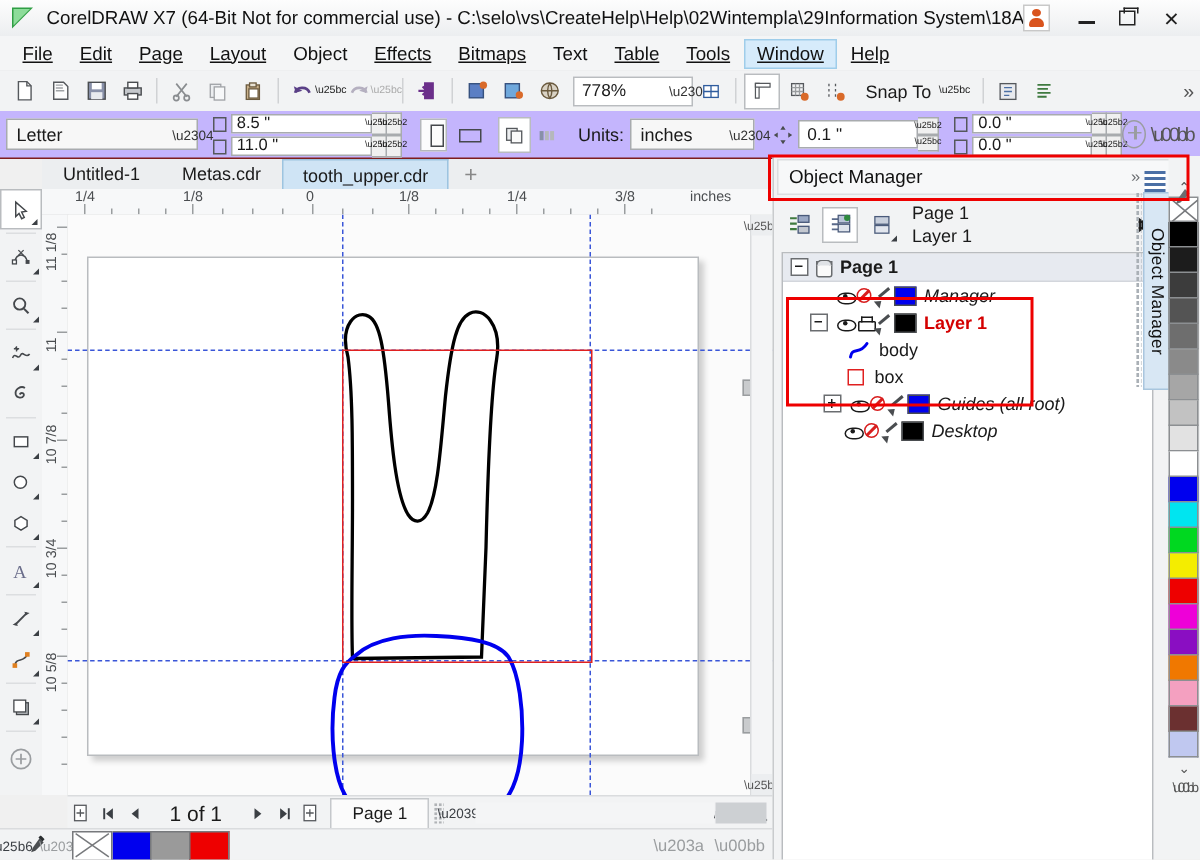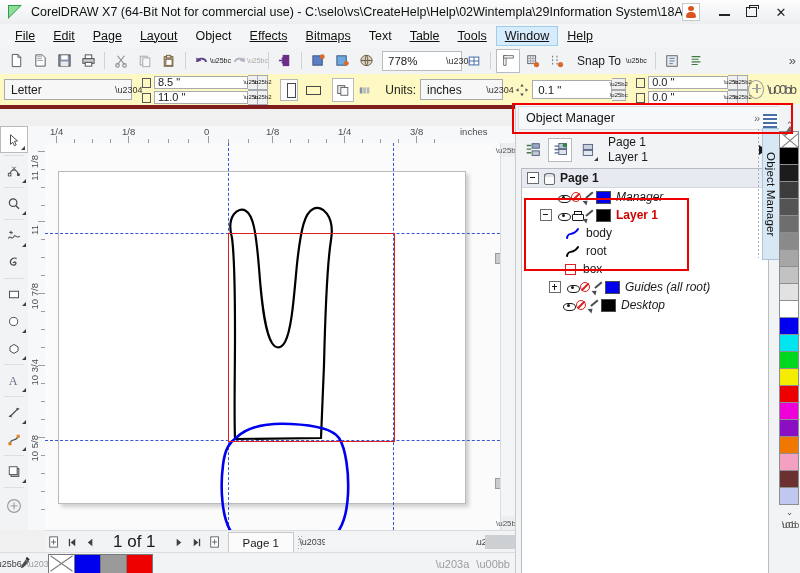--- a/index.html
+++ b/index.html
@@ -55,21 +55,21 @@
   .zoombox{display:flex;align-items:center;border:1px solid #b9bcbf;background:#fff;
     height:18px;width:78px;margin-left:4px;}
   .zoombox .zv{flex:1;padding-left:5px;font-size:11.5px;}
   .zoombox .zc{width:15px;text-align:center;font-size:9px;color:#333;}
   .snapto{display:flex;align-items:center;font-size:12px;padding:0 4px;margin-left:4px;}
   .snapto .car{margin-left:5px;font-size:7px;}
   .chev{margin-left:auto;padding-right:6px;color:#555;font-size:13px;letter-spacing:-2px;}
 
   
   .toolbar2{position:absolute;left:0;top:74px;width:800px;height:31px;
-    background:#fef9c3;border-bottom:4px solid #7f1d1d;display:flex;align-items:center;}
+    background:#c4b5fd;border-bottom:1px solid #7f1d1d;display:flex;align-items:center;}
   .combo{height:19px;border:1px solid #a8abae;background:#fff;display:flex;align-items:center;
     font-size:12px;}
   .combo .cv{padding:0 4px 0 6px;flex:1;white-space:nowrap;overflow:hidden;}
   .combo .cb{width:16px;text-align:center;font-size:9px;color:#333;}
   .paper-combo{width:152px;margin-left:4px;background:#f7f7f7;}
   .dimstack{display:flex;flex-direction:column;margin-left:8px;}
   .dimrow{display:flex;align-items:center;height:13px;}
   .dimicon{width:12px;height:11px;margin-right:2px;position:relative;}
   .dimicon:before{content:"";position:absolute;left:2px;top:1px;width:7px;height:8px;
     border:1px solid #55585c;}
@@ -137,21 +137,21 @@
   .cscroll-v{position:absolute;right:0;top:0;width:14px;bottom:0;background:#f4f5f6;
     border-left:1px solid #dadcde;}
   .cscroll-btn{width:14px;height:14px;display:flex;align-items:center;justify-content:center;
     font-size:8px;color:#555;background:#eceef0;}
 
   
   .navbar{position:absolute;left:45px;top:530px;width:470px;height:22px;
     background:#f2f3f4;border-top:1px solid #dadcde;display:flex;align-items:center;}
   .nav-ic{width:18px;height:18px;display:flex;align-items:center;justify-content:center;
     font-size:9px;color:#3b3f44;}
-  .nav-count{font-size:17px;padding:0 14px;}
+  .nav-count{font-size:14px;padding:0 14px;}
   .pagetab{height:19px;padding:0 14px;display:flex;align-items:center;font-size:11.5px;
     background:#fbfbfb;border:1px solid #c5c8cb;border-bottom:none;margin-left:4px;}
   .navgrip{width:7px;height:14px;margin-left:3px;
     background-image:radial-gradient(#b0b3b6 1px,transparent 1px);background-size:3px 3px;}
   .hscroll{flex:1;height:14px;background:#f4f5f6;margin:0 3px;position:relative;}
   .hthumb{position:absolute;left:160px;top:0;width:34px;height:14px;background:#cdd0d3;}
 
   
   .palbar{position:absolute;left:0;top:552px;width:515px;height:21px;
     background:#f2f3f4;border-top:1px solid #dadcde;display:flex;align-items:center;}
@@ -492,20 +492,26 @@
         <div class="dimicon"></div>
         <div class="dimfield" style="width:80px">0.0 "</div>
         <div class="spin">\u25bc</div>
         <div class="spin">\u25b2</div>
       </div>
     </div>
     <div class="plusbtn"></div>
     <div style="padding:0 5px 0 3px;color:#555;font-size:13px;letter-spacing:-2px">\u00bb</div>
   </div>
 
+  <div class="doctabs">
+    <div class="dtab">Untitled-1</div>
+    <div class="dtab">Metas.cdr</div>
+    <div class="dtab active">tooth_upper.cdr</div>
+    <div class="dtab plus">+</div>
+  </div>
 
   <div class="toolbox">
     <div class="tool sel">
       <svg width="14" height="14" viewBox="0 0 16 16">
           <path d="M4 2l8 7-3.5.6 2 4-2 1-2-4L4 13z" fill="#fff" stroke="#45484c" stroke-width="1.1"></path>
         </svg>
       <i class="flyout"></i>
     </div>
     <div class="toolsep"></div>
     <div class="tool">
@@ -836,28 +842,20 @@
 
       <div class="om-row" style="padding-left:40px">
         <div class="om-curve">
           <svg width="16" height="13" viewBox="0 0 16 13">
               <path d="M2 11C3 4 8 10 13 2" stroke="#0000ee" stroke-width="2" fill="none" stroke-linecap="round"></path>
             </svg>
         </div>
         <div class="om-label">body</div>
       </div>
 
-      <div class="om-row" style="padding-left:40px">
-        <div class="om-curve">
-          <svg width="16" height="13" viewBox="0 0 16 13">
-              <path d="M2 11C3 4 8 10 13 2" stroke="#000000" stroke-width="2" fill="none" stroke-linecap="round"></path>
-            </svg>
-        </div>
-        <div class="om-label">root</div>
-      </div>
 
       <div class="om-row" style="padding-left:37px">
         <div class="om-sq"></div>
         <div class="om-label">box</div>
       </div>
 
 
       <div class="om-row" style="padding-left:22px">
         <div class="om-exp plus"></div>
         <div style="width:5px"></div>

